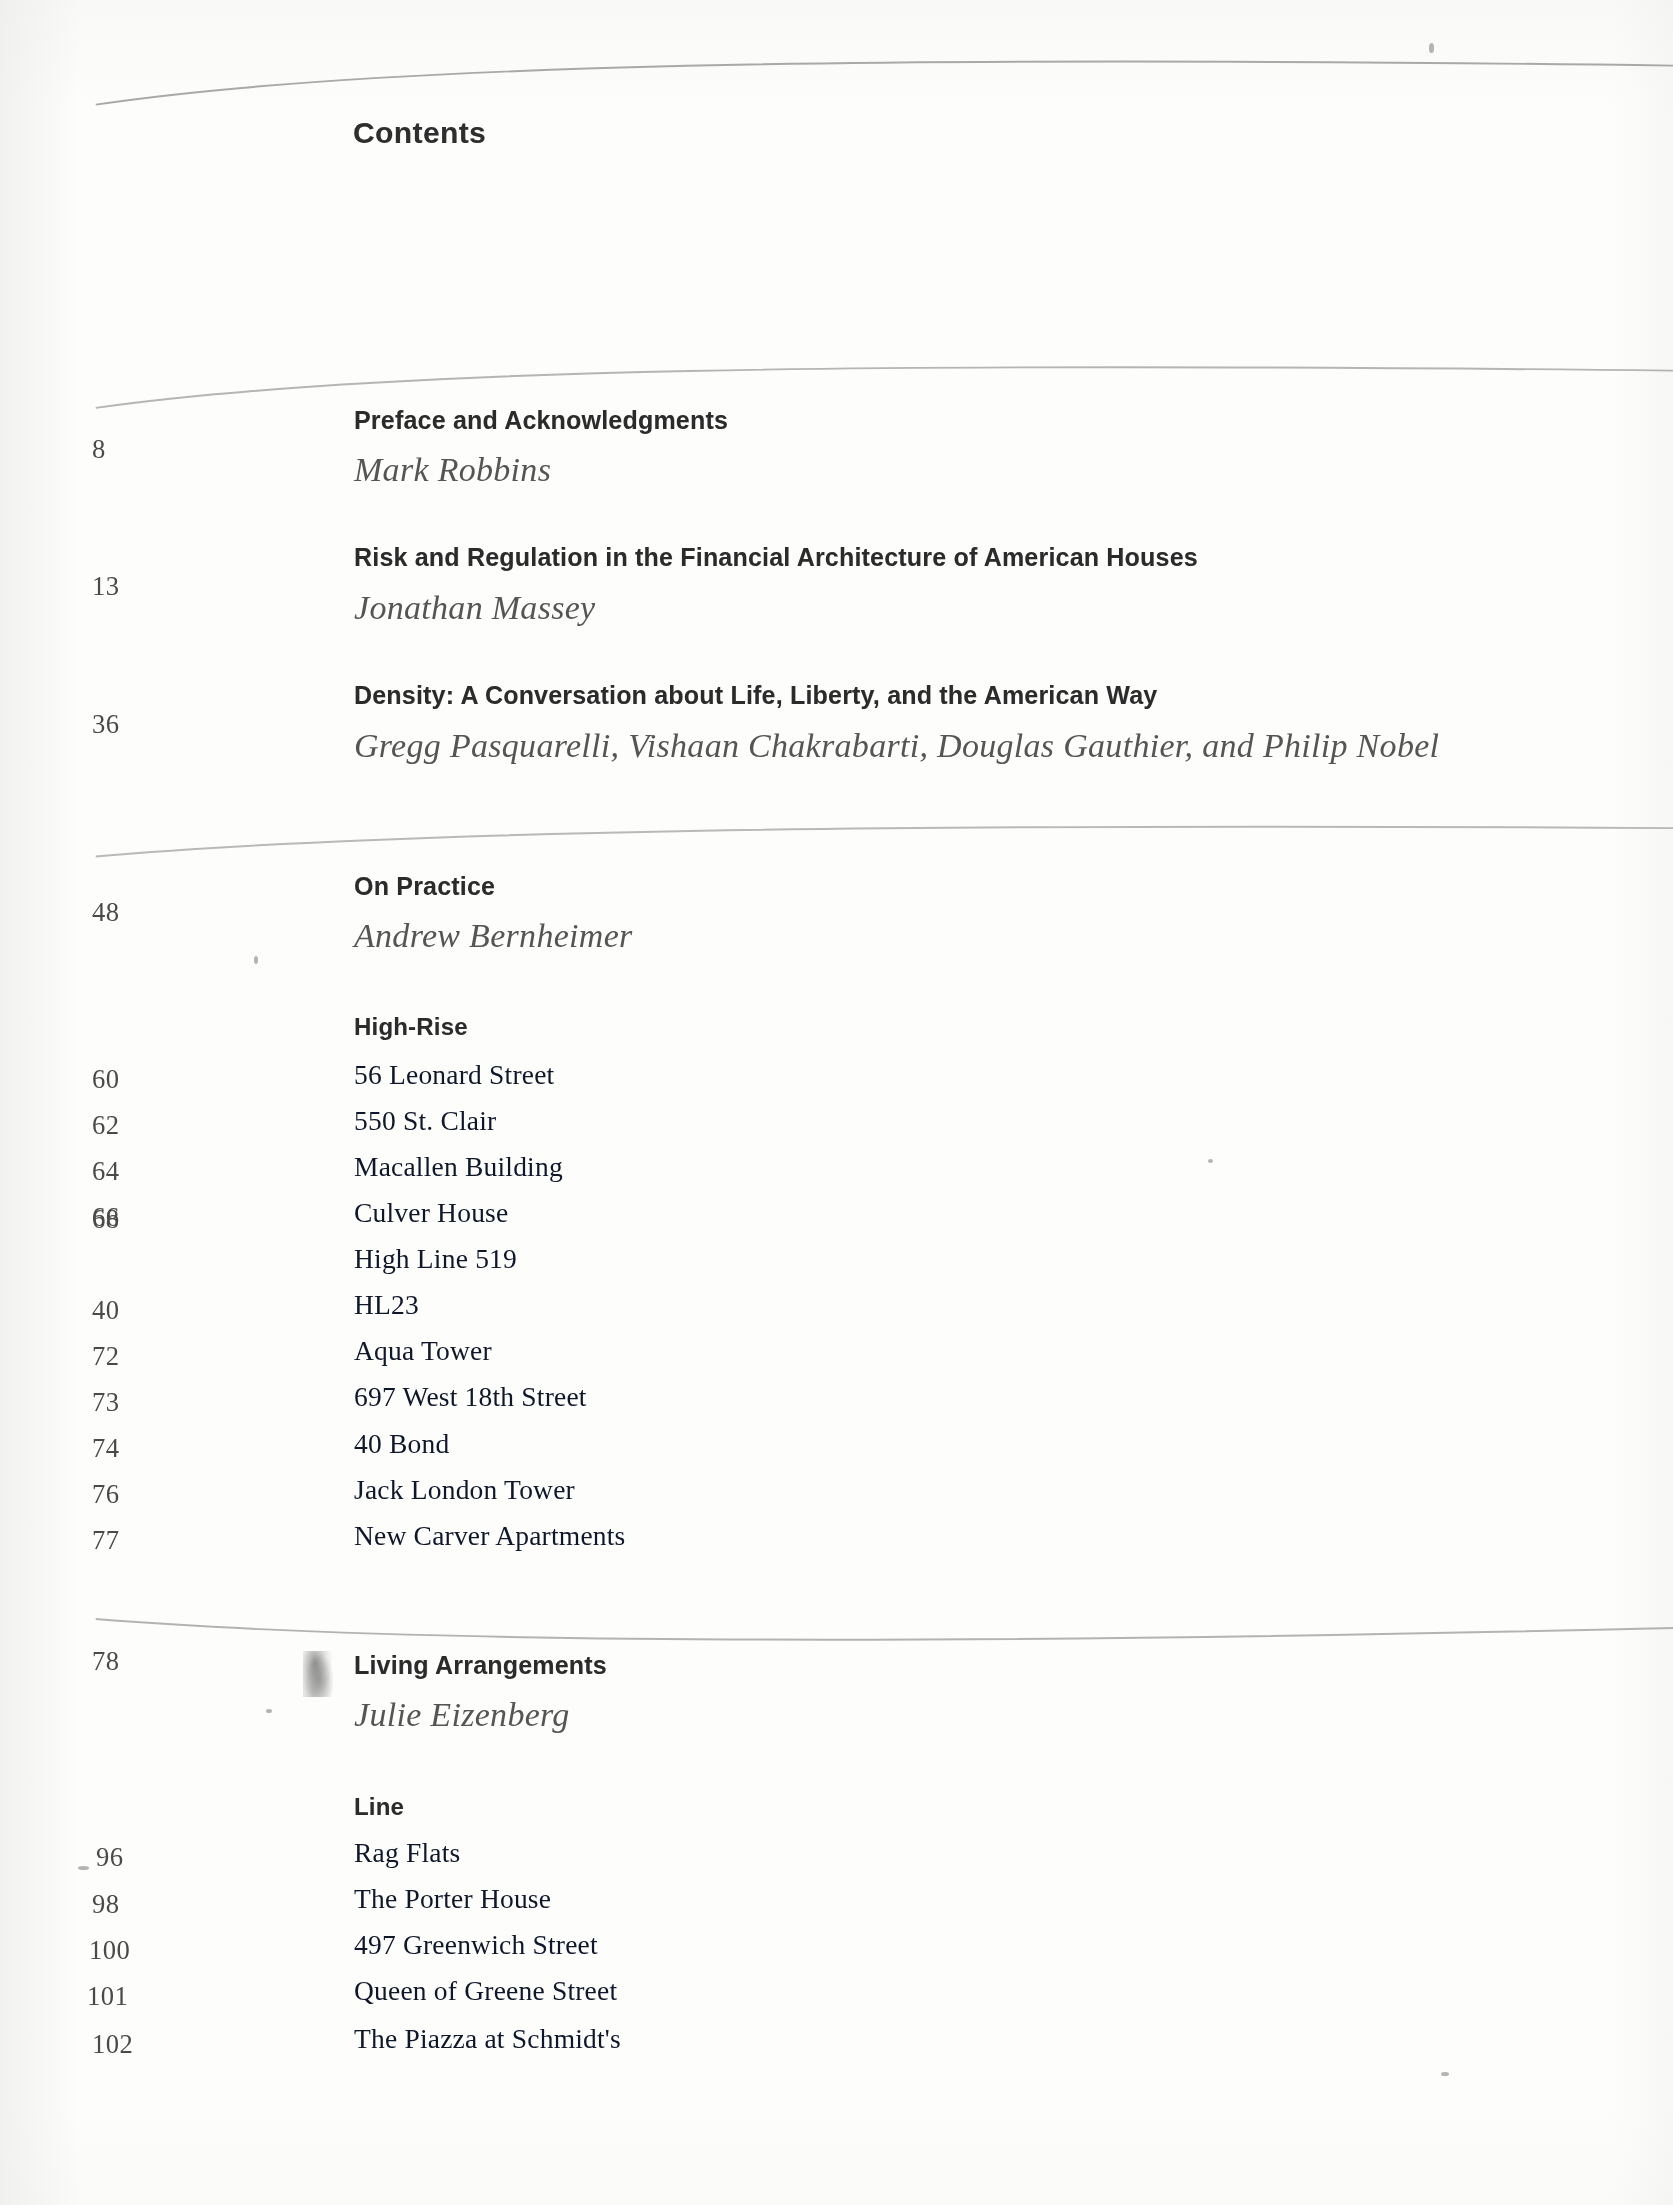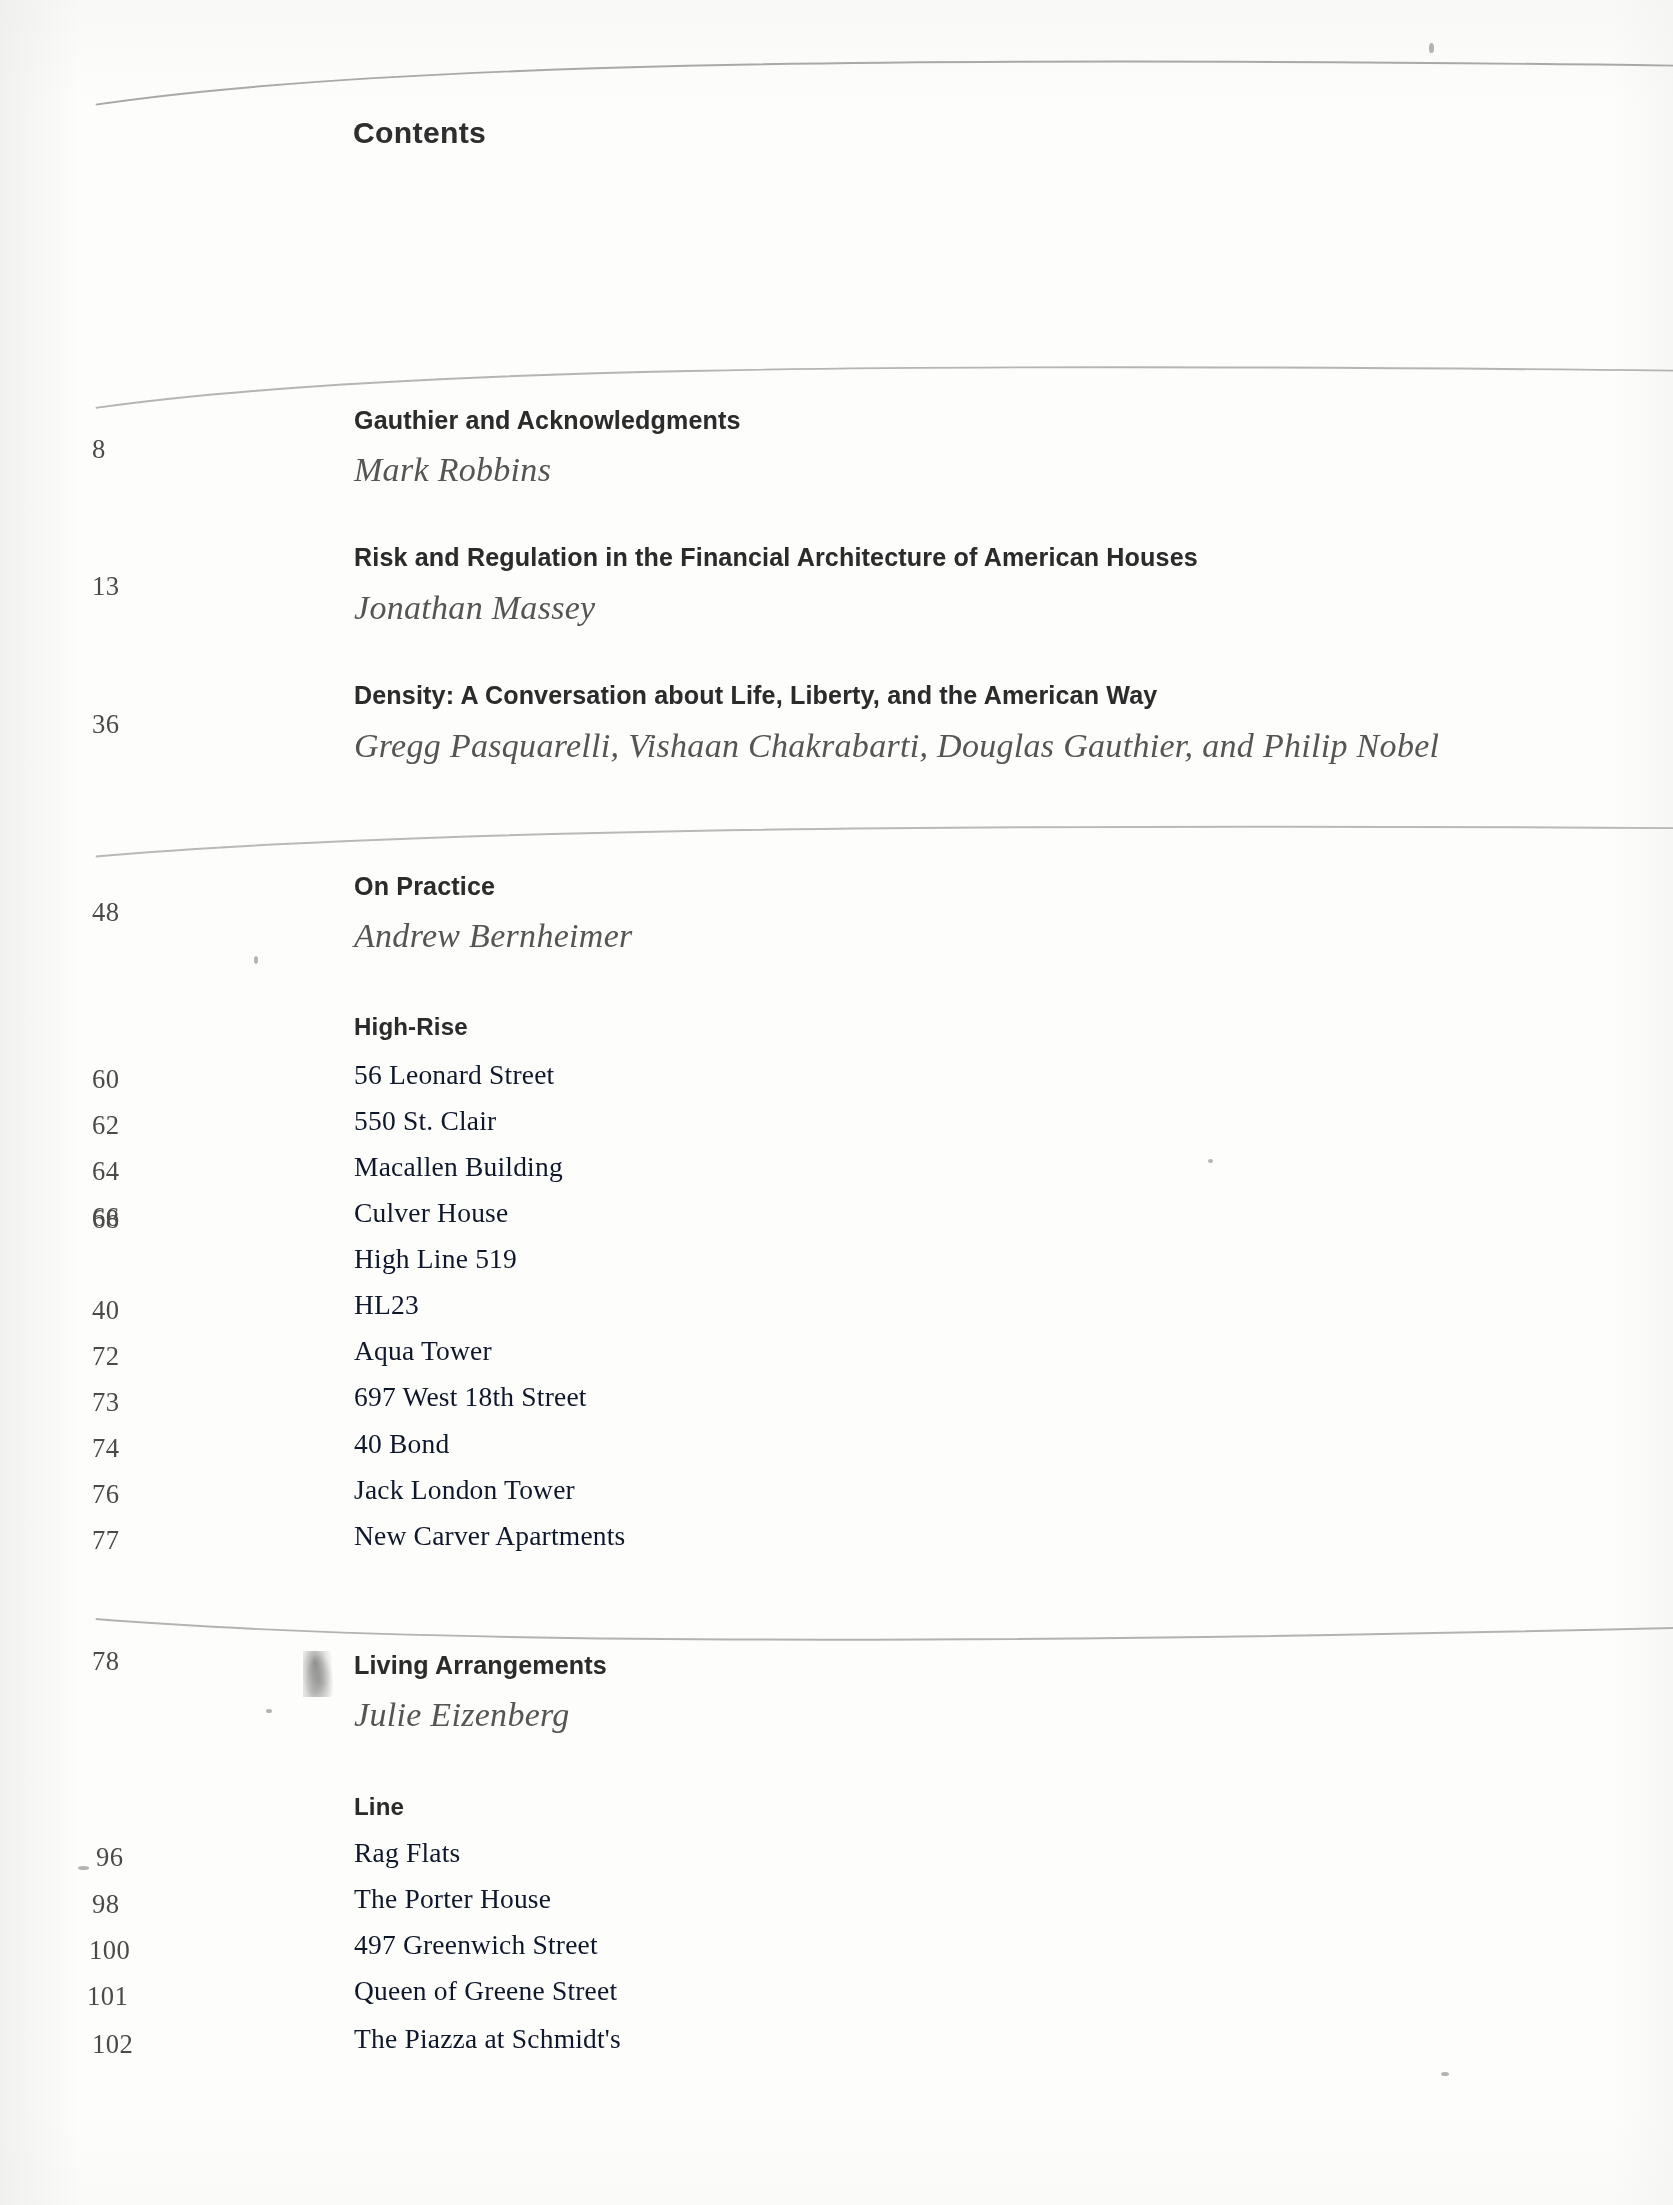--- a/index.html
+++ b/index.html
@@ -133,21 +133,21 @@
     <path d="M 108 118 C 420 72, 980 62, 1887 74" fill="none" stroke="#9a9a98" stroke-width="2.2" opacity="0.85"></path>
     <path d="M 108 460 C 430 415, 980 408, 1887 418" fill="none" stroke="#a2a2a0" stroke-width="2.2" opacity="0.8"></path>
     <path d="M 108 966 C 430 938, 980 928, 1887 934" fill="none" stroke="#a5a5a3" stroke-width="2.2" opacity="0.78"></path>
     <path d="M 108 1826 C 430 1852, 980 1858, 1887 1836" fill="none" stroke="#a0a0a0" stroke-width="2.2" opacity="0.8"></path>
   </svg>
 
   <div class="page-title">Contents</div>
 
   <div class="entry">
     <div class="num" style="top:434px">8</div>
-    <div class="title-major" style="top:406px">Gauthier and Acknowledgments</div>
+    <div class="title-major" style="top:406px">Preface and Acknowledgments</div>
     <div class="author" style="top:451px">Mark Robbins</div>
   </div>
 
   <div class="entry">
     <div class="num" style="top:571px">13</div>
     <div class="title-major" style="top:543px">Risk and Regulation in the Financial Architecture of American Houses</div>
     <div class="author" style="top:589px">Jonathan Massey</div>
   </div>
 
   <div class="entry">

